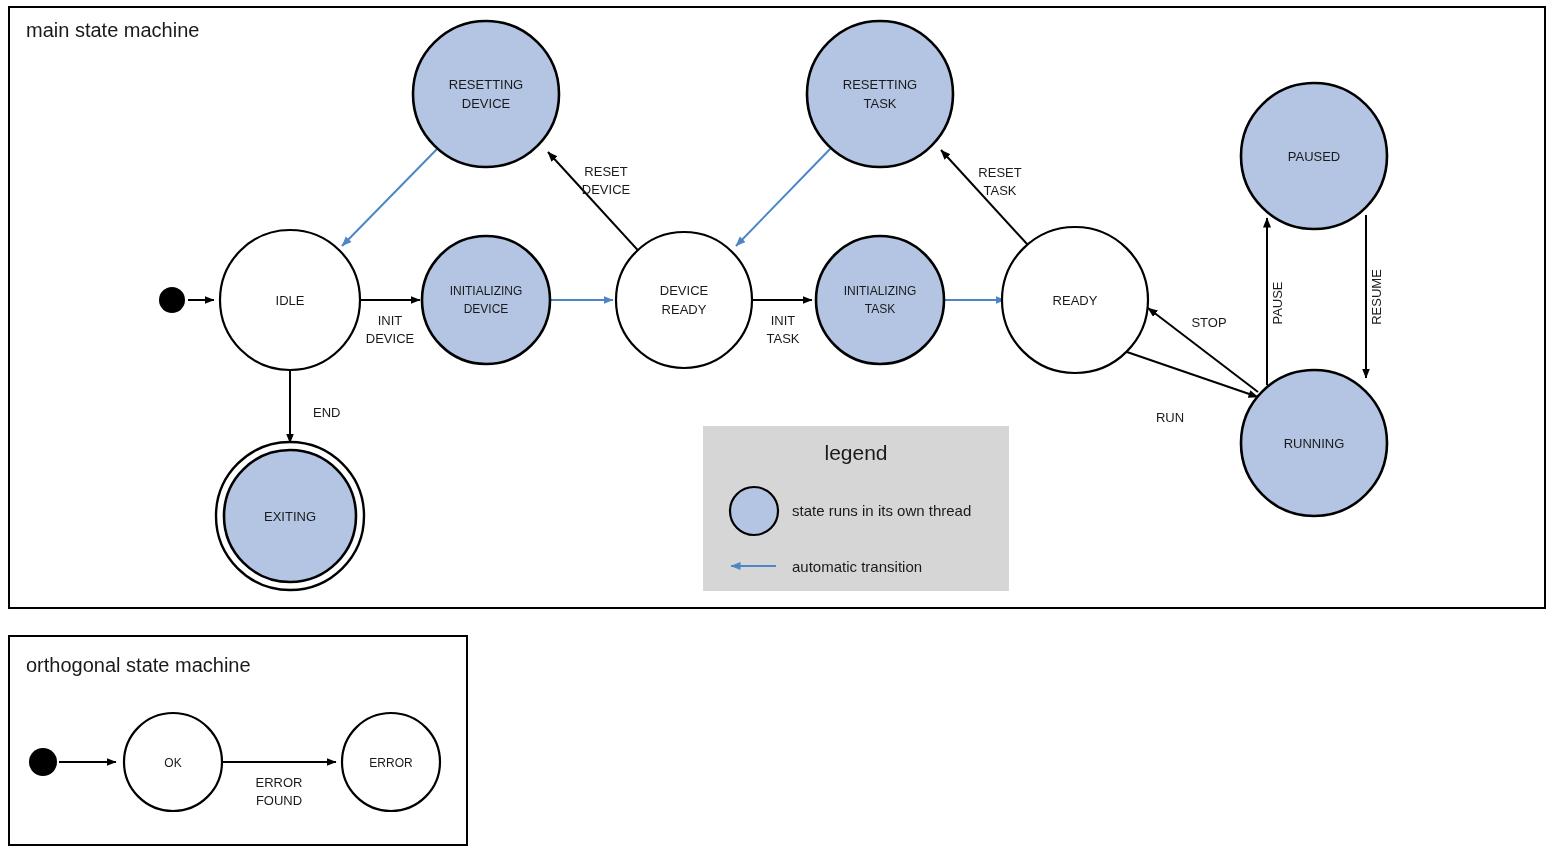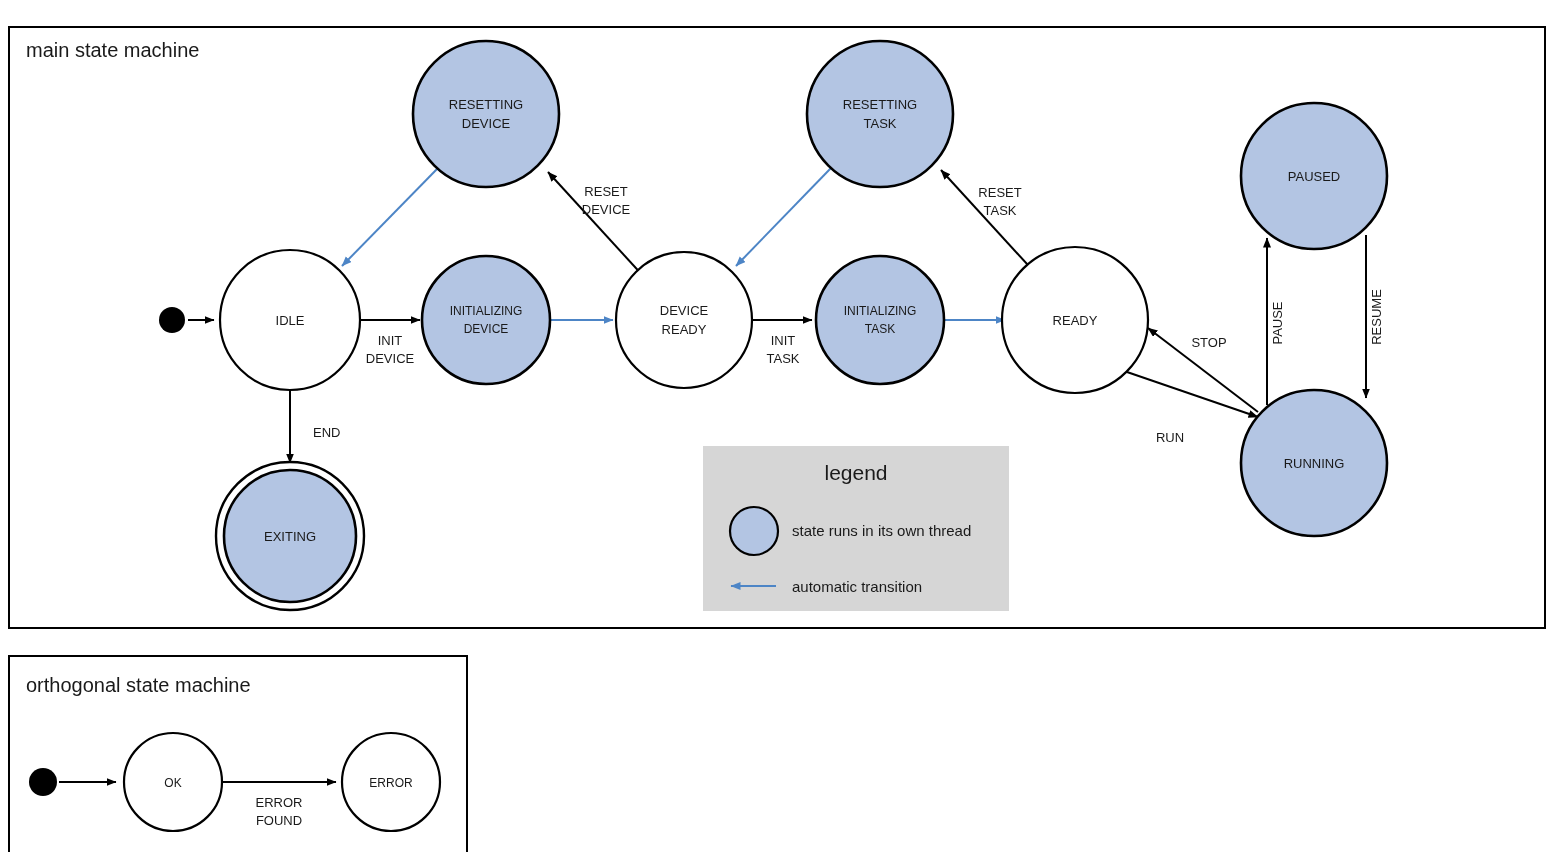--- a/index.html
+++ b/index.html
@@ -10,21 +10,20 @@
   body {
     width: 1555px;
     height: 852px;
     font-family: "Liberation Sans", sans-serif;
     overflow: hidden;
   }
   #diagram-root {
     position: relative;
     width: 1555px;
     height: 696px;
-    margin-top: 20px;
   }
   svg.diagram {
     display: block;
     width: 1555px;
     height: 852px;
   }
   .frame-rect {
     fill: #ffffff;
     stroke: #000000;
     stroke-width: 2;

